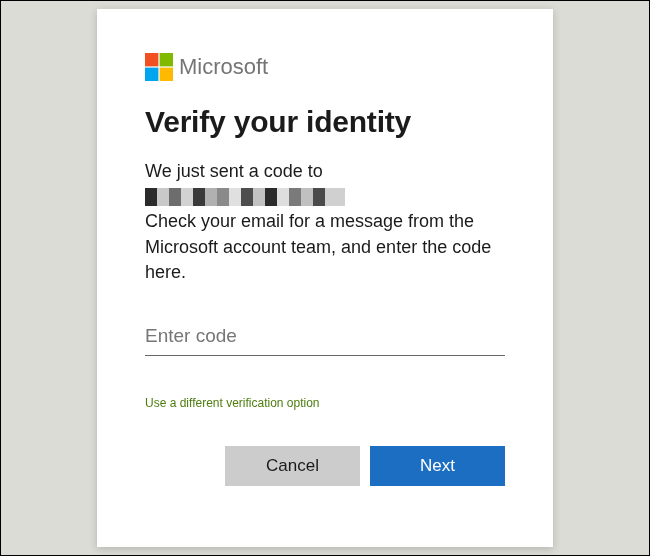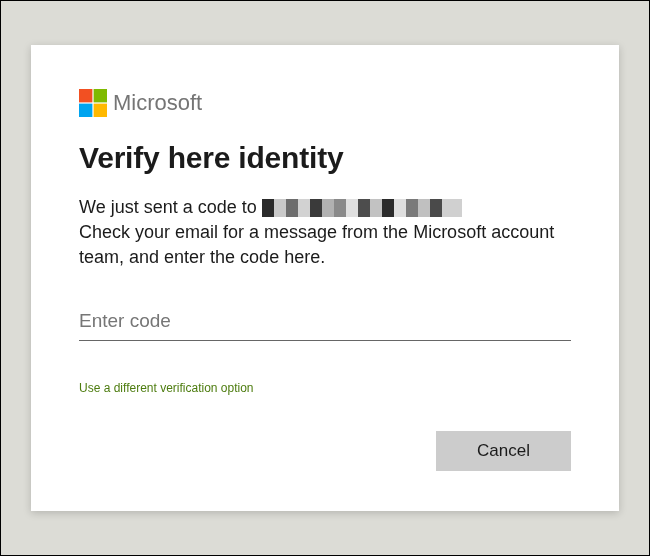--- a/index.html
+++ b/index.html
@@ -11,23 +11,23 @@
       width: 650px;
       height: 556px;
       background: #dcdcd6;
       font-family: "Segoe UI", -apple-system, "Helvetica Neue", Arial, sans-serif;
       display: flex;
       align-items: center;
       justify-content: center;
       border: 1px solid #000;
     }
     .card {
-      width: 588px;
+      width: 456px;
       background: #fff;
-      padding: 44px 48px 40px 48px;
+      padding: 44px 48px 61px 48px;
       box-shadow: 0 2px 8px rgba(0,0,0,0.18);
     }
     .logo-row {
       display: flex;
       align-items: center;
       gap: 6px;
       margin-bottom: 24px;
     }
     .ms-logo {
       width: 28px;
@@ -122,29 +122,30 @@
   <div class="logo-row">
     <svg class="ms-logo" viewBox="0 0 23 23">
       <rect x="0" y="0" width="11" height="11" fill="#f25022"></rect>
       <rect x="12" y="0" width="11" height="11" fill="#7fba00"></rect>
       <rect x="0" y="12" width="11" height="11" fill="#00a4ef"></rect>
       <rect x="12" y="12" width="11" height="11" fill="#ffb900"></rect>
     </svg>
     <span class="ms-text">Microsoft</span>
   </div>
 
-  <h1 class="heading">Verify here identity</h1>
+  <h1 class="heading">Verify your identity</h1>
 
   <p class="desc">
     <span class="line1">
       <span>We just sent a code to </span><span class="redacted"></span>
     </span>
     <span>Check your email for a message from the Microsoft account team, and enter the code here.</span>
   </p>
 
   <input type="text" class="code-input" placeholder="Enter code" style="">
 
   <a class="alt-link">Use a different verification option</a>
 
   <div class="button-row">
     <button class="btn btn-cancel">Cancel</button>
+    <button class="btn btn-next">Next</button>
   </div>
 </div>
 
 </body></html>

